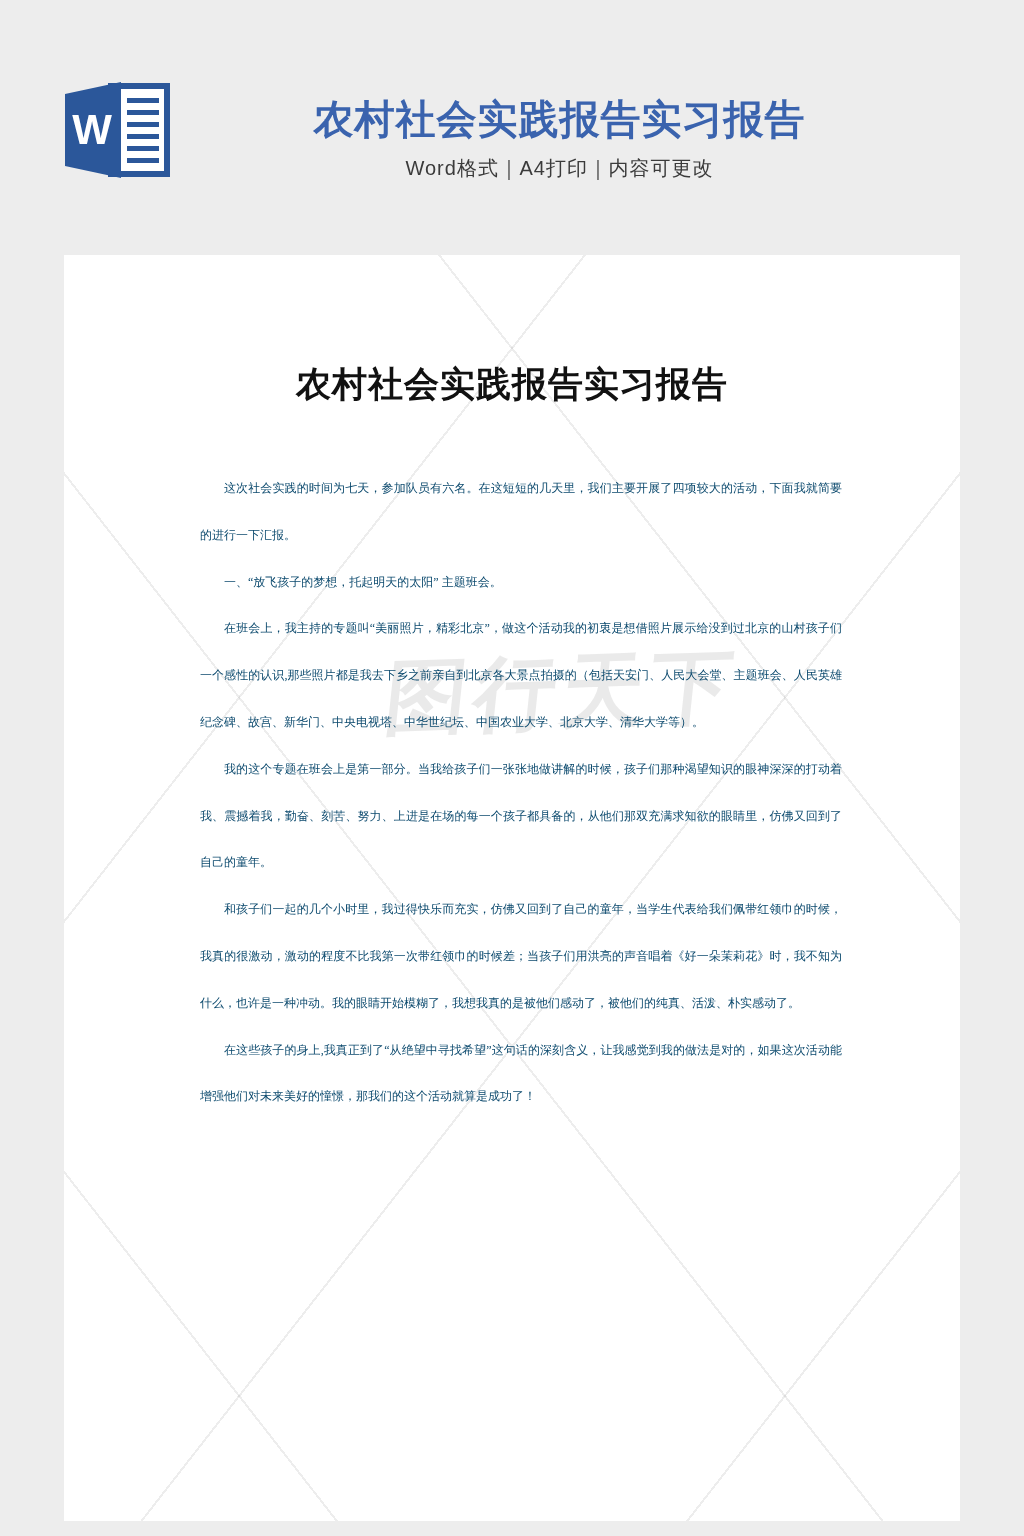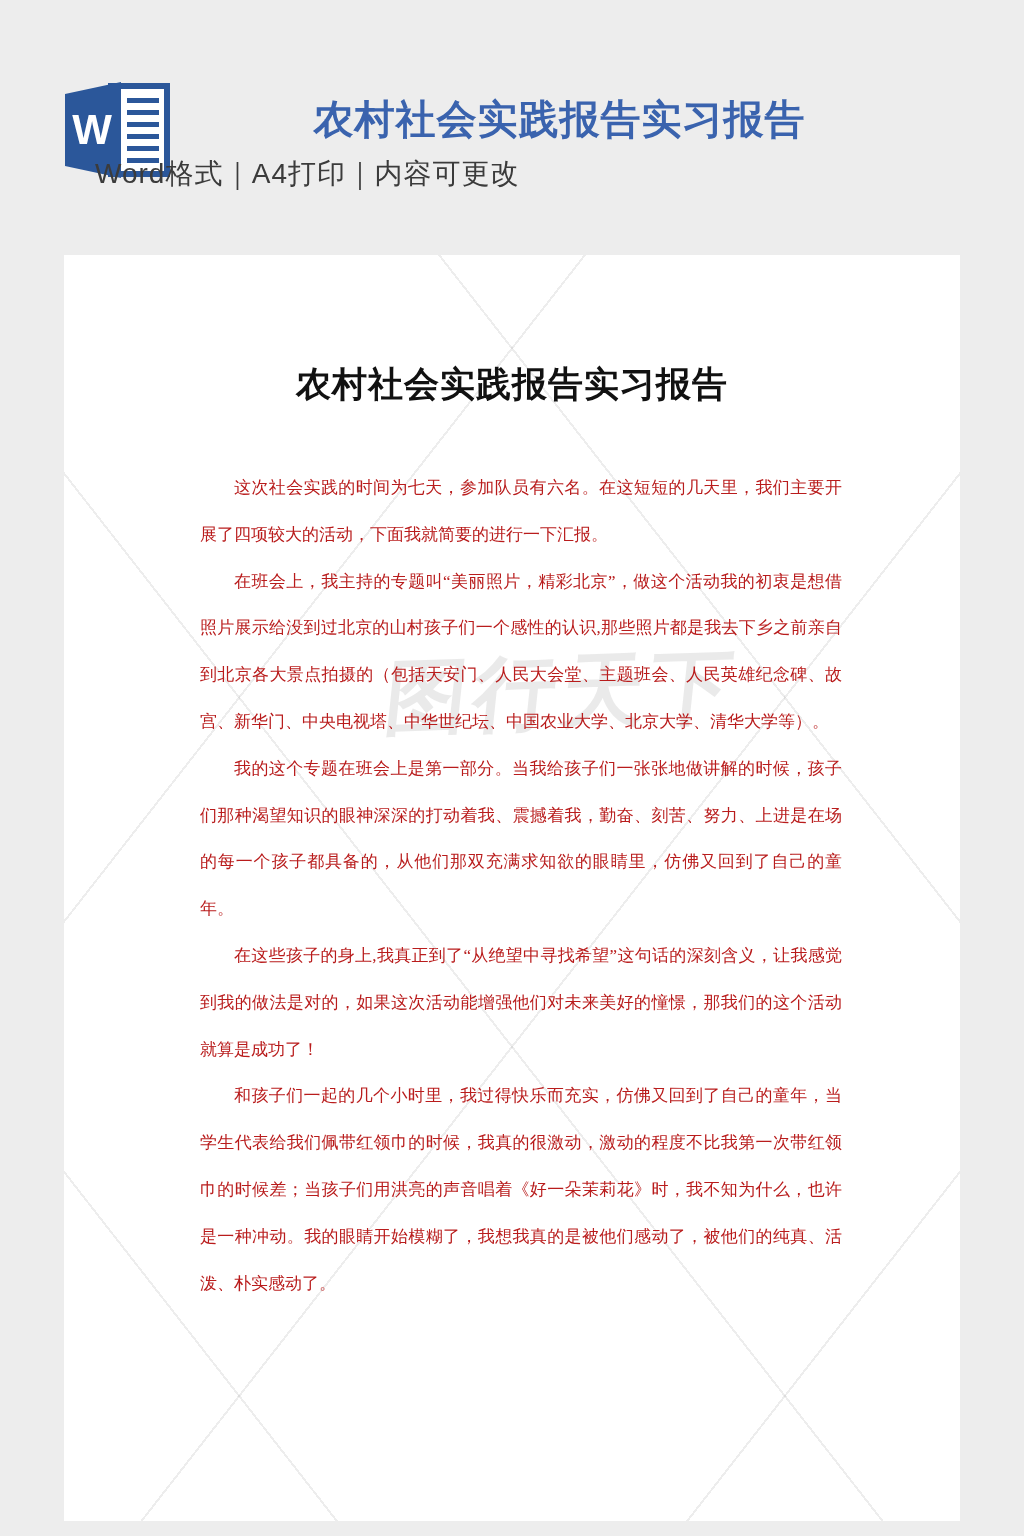--- a/index.html
+++ b/index.html
@@ -17,21 +17,22 @@
   .header { position: absolute; left: 0; top: 0; width: 1024px; height: 255px; }
   .word-icon { position: absolute; left: 55px; top: 74px; width: 122px; height: 112px; }
   .header-title {
     position: absolute; left: 95px; right: 0; top: 92px;
     text-align: center;
     font-size: 40px; font-weight: 700; letter-spacing: 1px;
     color: #3a63ae;
   }
   .header-subtitle {
     position: absolute; left: 95px; right: 0; top: 155px;
-    font-size: 28px; font-weight: 400; letter-spacing: 1px;
+    text-align: center;
+    font-size: 20px; font-weight: 400; letter-spacing: 1px;
     color: #3b3b3b;
   }
 
   
   .page {
     position: absolute; left: 64px; top: 255px;
     width: 896px; height: 1266px;
     background: #ffffff;
   }
   
@@ -59,22 +60,22 @@
     font-family: "Liberation Serif", "DejaVu Serif", serif;
     font-size: 35px; font-weight: 700;
     color: #111;
     letter-spacing: 1px;
   }
   .doc-body {
     position: relative;
     margin-top: 57px;
     padding: 0 118px 0 136px;
     font-family: "Liberation Serif", "DejaVu Serif", serif;
-    font-size: 17px;
-    color: #b91c1c;
+    font-size: 12px;
+    color: #0c4a6e;
     text-align: justify;
   }
   .doc-body p {
     line-height: 46.8px;
     text-indent: 2em;
     margin: 0;
   }
 </style>
 </head>
 <body>
@@ -98,20 +99,21 @@
     <div class="header-title">农村社会实践报告实习报告</div>
     <div class="header-subtitle">Word格式｜A4打印｜内容可更改</div>
   </div>
 
   <div class="page">
     <div class="page-watermark-lines"></div>
     <div class="watermark-text">图行天下</div>
     <div class="doc-title">农村社会实践报告实习报告</div>
     <div class="doc-body">
         <p>这次社会实践的时间为七天，参加队员有六名。在这短短的几天里，我们主要开展了四项较大的活动，下面我就简要的进行一下汇报。</p>
+        <p>一、“放飞孩子的梦想，托起明天的太阳” 主题班会。</p>
         <p>在班会上，我主持的专题叫“美丽照片，精彩北京”，做这个活动我的初衷是想借照片展示给没到过北京的山村孩子们一个感性的认识,那些照片都是我去下乡之前亲自到北京各大景点拍摄的（包括天安门、人民大会堂、主题班会、人民英雄纪念碑、故宫、新华门、中央电视塔、中华世纪坛、中国农业大学、北京大学、清华大学等）。</p>
         <p>我的这个专题在班会上是第一部分。当我给孩子们一张张地做讲解的时候，孩子们那种渴望知识的眼神深深的打动着我、震撼着我，勤奋、刻苦、努力、上进是在场的每一个孩子都具备的，从他们那双充满求知欲的眼睛里，仿佛又回到了自己的童年。</p>
+        <p>和孩子们一起的几个小时里，我过得快乐而充实，仿佛又回到了自己的童年，当学生代表给我们佩带红领巾的时候，我真的很激动，激动的程度不比我第一次带红领巾的时候差；当孩子们用洪亮的声音唱着《好一朵茉莉花》时，我不知为什么，也许是一种冲动。我的眼睛开始模糊了，我想我真的是被他们感动了，被他们的纯真、活泼、朴实感动了。</p>
         <p>在这些孩子的身上,我真正到了“从绝望中寻找希望”这句话的深刻含义，让我感觉到我的做法是对的，如果这次活动能增强他们对未来美好的憧憬，那我们的这个活动就算是成功了！</p>
-        <p>和孩子们一起的几个小时里，我过得快乐而充实，仿佛又回到了自己的童年，当学生代表给我们佩带红领巾的时候，我真的很激动，激动的程度不比我第一次带红领巾的时候差；当孩子们用洪亮的声音唱着《好一朵茉莉花》时，我不知为什么，也许是一种冲动。我的眼睛开始模糊了，我想我真的是被他们感动了，被他们的纯真、活泼、朴实感动了。</p>
       </div>
   </div>
 
 </div>
 
 </body></html>

